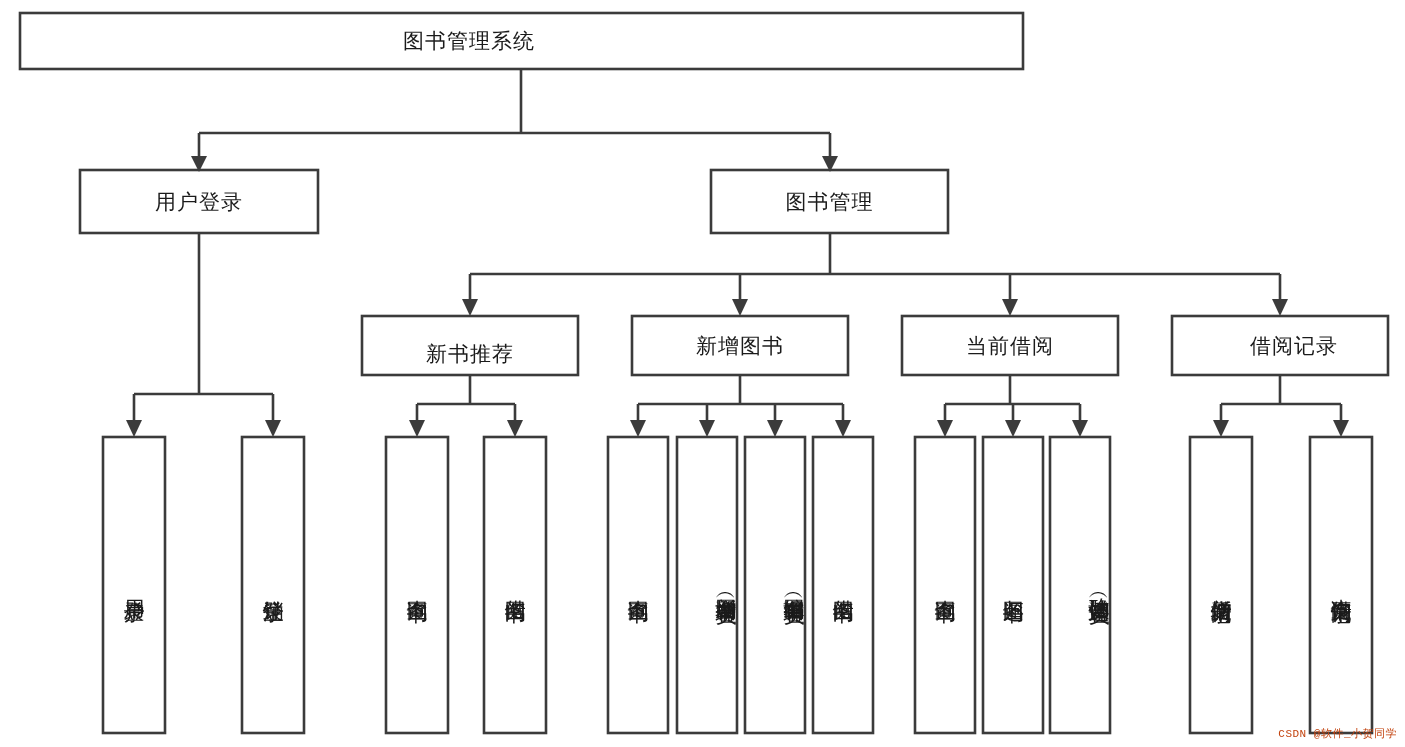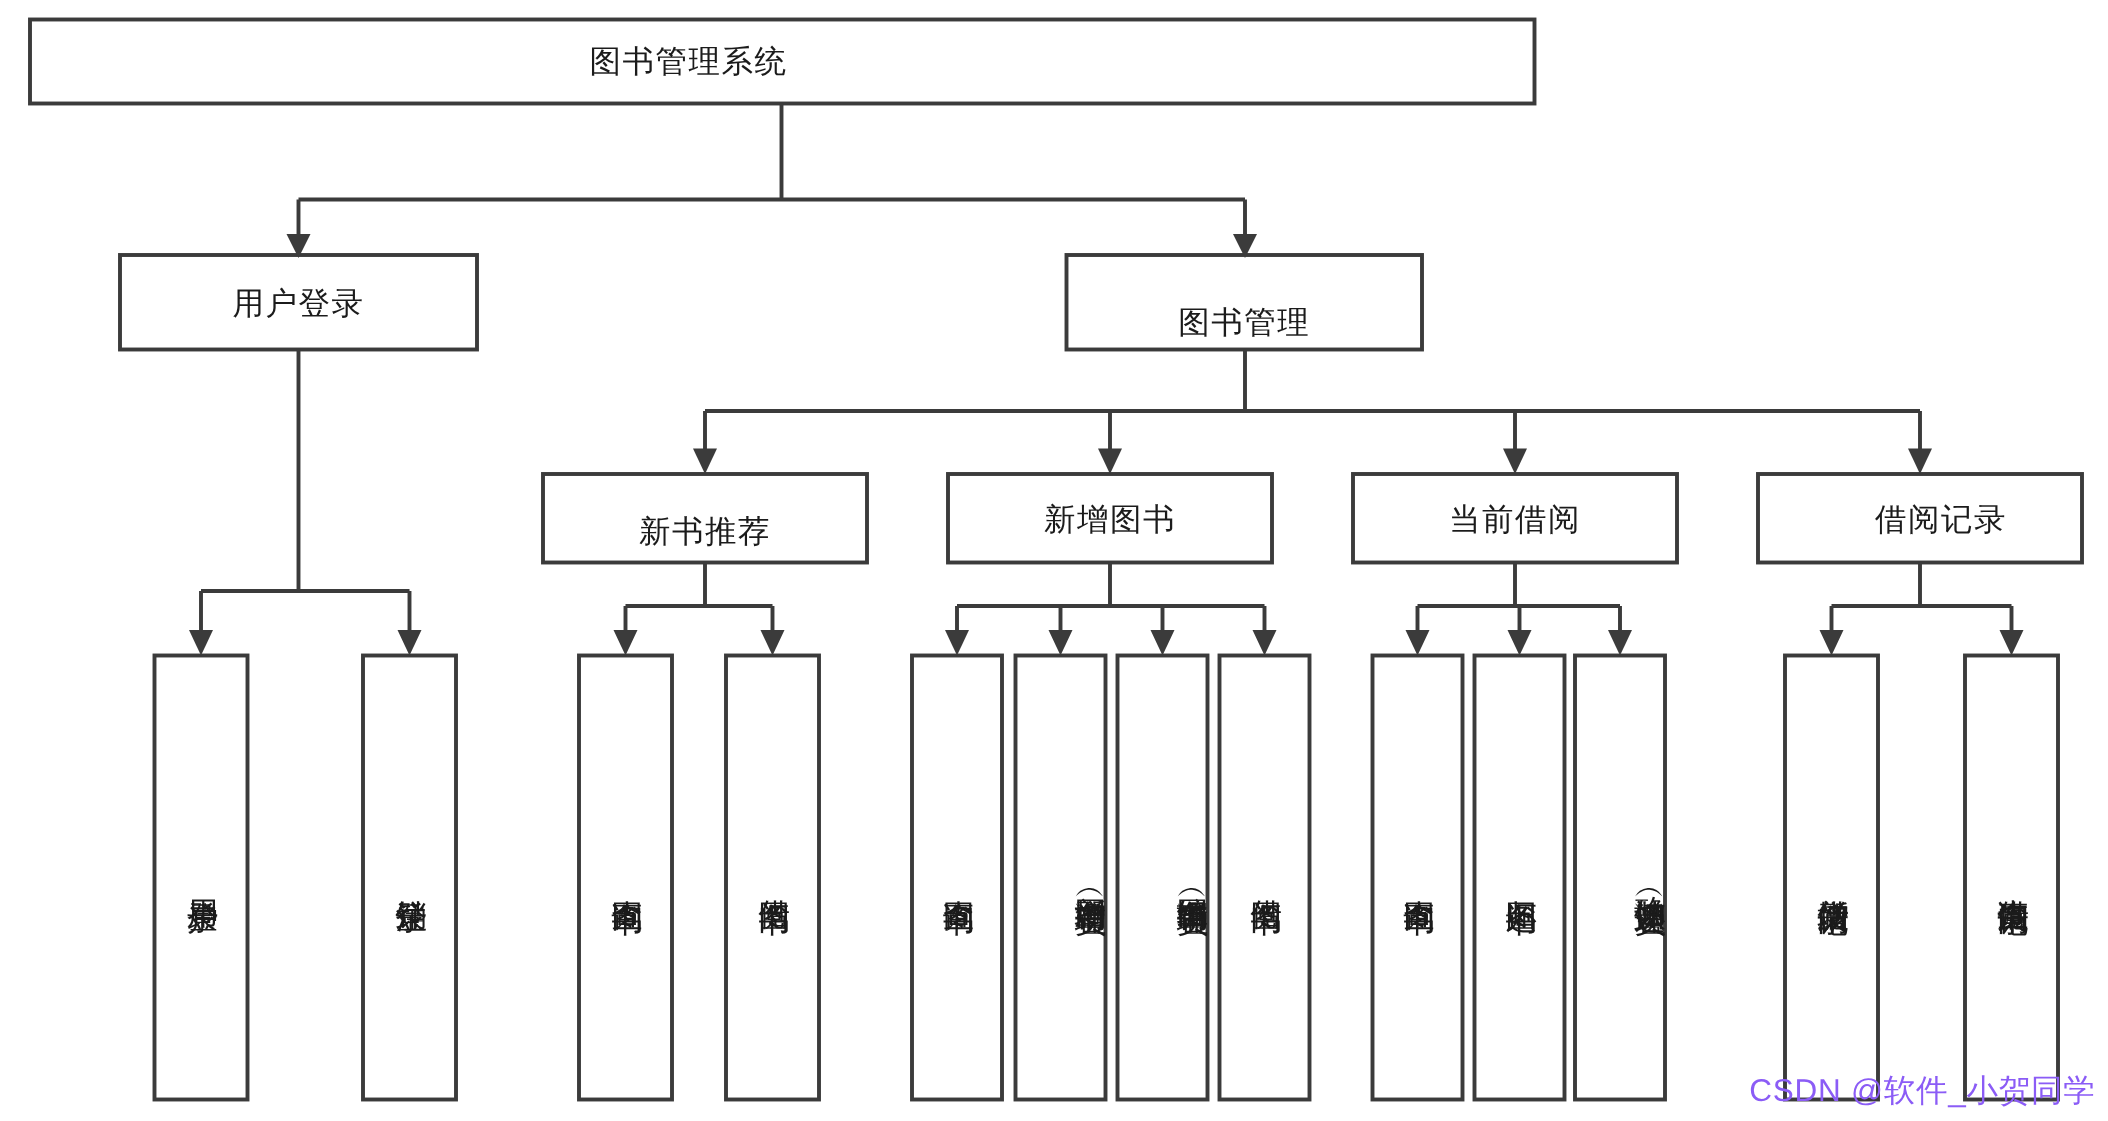--- a/index.html
+++ b/index.html
@@ -38,23 +38,23 @@
     stroke-linejoin: miter;
   }
   .arrow-head {
     fill: #3b3b3b;
     stroke: none;
   }
   .watermark-text {
     position: absolute;
     right: 8px;
     bottom: 6px;
-    font-family: Liberation Sans, sans-serif;
-    font-size: 21px;
-    color: #8b5cf6;
+    font-family: Liberation Mono, monospace;
+    font-size: 11px;
+    color: #c2410c;
     letter-spacing: 0.5px;
     user-select: none;
     pointer-events: none;
   }
   .vlabel-wrap {
     position: absolute;
     display: flex;
     align-items: flex-start;
     justify-content: center;
     writing-mode: vertical-rl;
@@ -140,24 +140,24 @@
     <path class="edge-line" d="M 1010 375 L 1010 404 M 945 404 L 1080 404 M 945 404 L 945 422 M 1013 404 L 1013 422 M 1080 404 L 1080 422"></path>
     <polygon class="arrow-head" points="937,420 953,420 945,437"></polygon>
     <polygon class="arrow-head" points="1005,420 1021,420 1013,437"></polygon>
     <polygon class="arrow-head" points="1072,420 1088,420 1080,437"></polygon>
 
     <path class="edge-line" d="M 1280 375 L 1280 404 M 1221 404 L 1341 404 M 1221 404 L 1221 422 M 1341 404 L 1341 422"></path>
     <polygon class="arrow-head" points="1213,420 1229,420 1221,437"></polygon>
     <polygon class="arrow-head" points="1333,420 1349,420 1341,437"></polygon>
   </svg>
 
-  <div class="hlabel-wrap" style="left:26px; top:13px; width:866px; height:56px;">图书管理系统</div>
+  <div class="hlabel-wrap" style="left:36px; top:13px; width:866px; height:56px;">图书管理系统</div>
 
   <div class="hlabel-wrap" style="left:80px; top:170px; width:238px; height:63px;">用户登录</div>
-  <div class="hlabel-wrap" style="left:711px; top:178px; width:237px; height:74px;">图书管理</div>
+  <div class="hlabel-wrap" style="left:711px; top:165px; width:237px; height:74px;">图书管理</div>
 
   <div class="hlabel-wrap" style="left:362px; top:316px; width:216px; height:75px;">新书推荐</div>
   <div class="hlabel-wrap" style="left:632px; top:316px; width:216px; height:59px;">新增图书</div>
   <div class="hlabel-wrap" style="left:902px; top:316px; width:216px; height:59px;">当前借阅</div>
   <div class="hlabel-wrap" style="left:1172px; top:316px; width:244px; height:59px;">借阅记录</div>
 
   <div class="vlabel-wrap" style="left:103px; top:437px; width:62px; height:296px; align-items:center;">用户登录</div>
   <div class="vlabel-wrap" style="left:242px; top:437px; width:62px; height:296px; align-items:center;">注销登录</div>
 
   <div class="vlabel-wrap" style="left:386px; top:437px; width:62px; height:296px; align-items:center;">查询图书</div>

